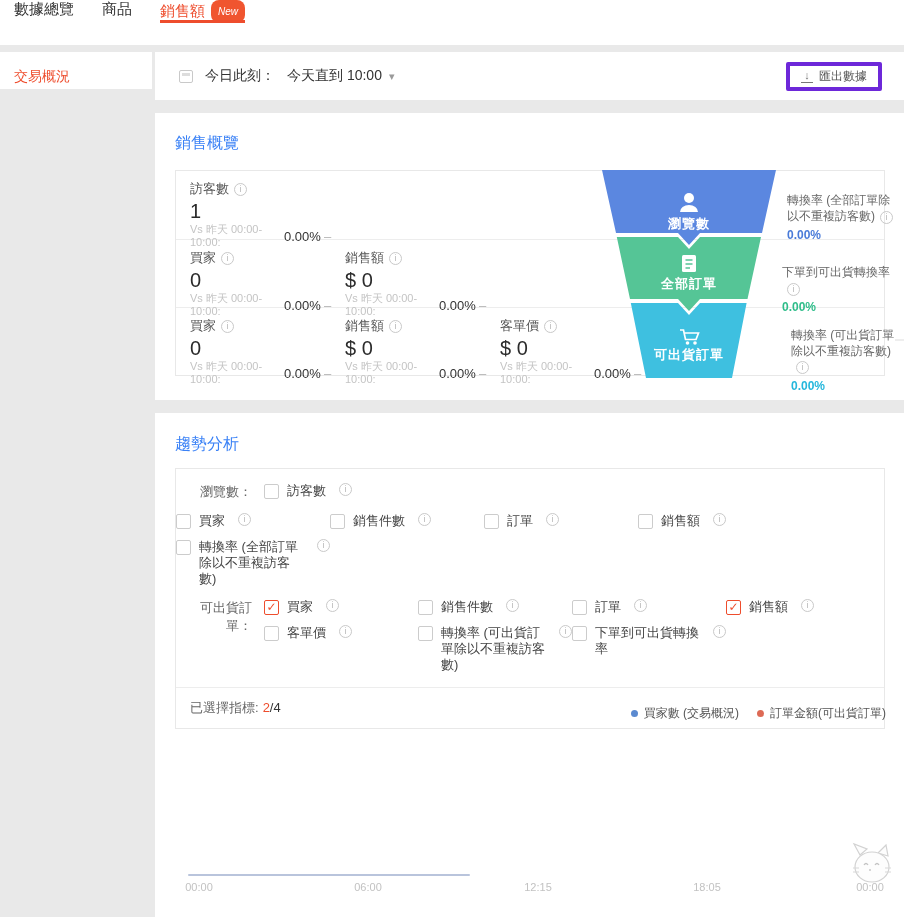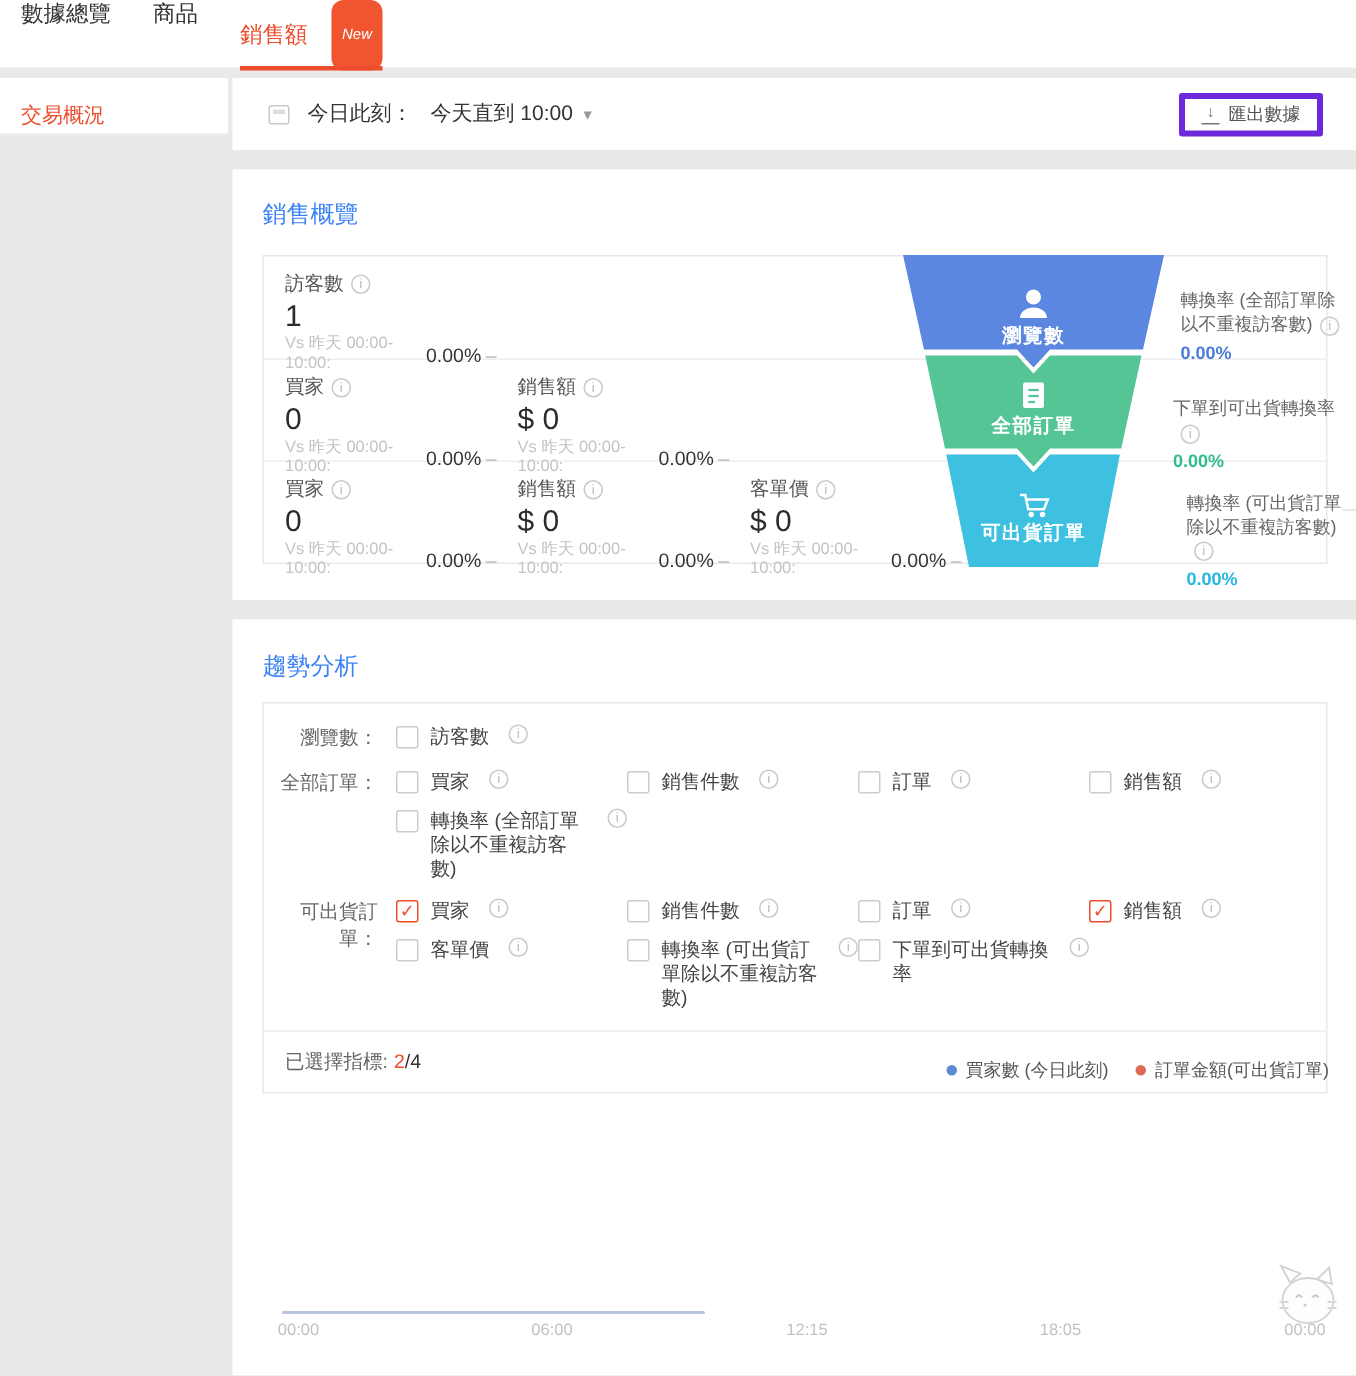--- a/index.html
+++ b/index.html
@@ -9,22 +9,22 @@
     font-family:"Liberation Sans","DejaVu Sans",sans-serif; color:#333;
   }
   
   .topbar { position:absolute; top:0; left:0; width:904px; height:45px; background:#fff;
             display:flex; align-items:flex-start; padding:0 14px; }
   .tab { position:relative; display:flex; align-items:center; margin-right:28px;
          font-size:15px; color:#333; cursor:pointer; }
   .tab.active { color:#ee4d2d; }
   .tab.active::after { content:""; position:absolute; left:0; right:0; bottom:0;
          height:3px; background:#ee4d2d; }
-  .badge { display:inline-block; margin-left:16px; background:#f0552f; color:#fff;
-           font-size:10px; font-style:italic; line-height:15px; padding:16px 7px;
+  .badge { display:inline-block; margin-left:6px; background:#f0552f; color:#fff;
+           font-size:10px; font-style:italic; line-height:15px; padding:4px 7px;
            border-radius:8px; }
   
   .sidebar { position:absolute; top:52px; left:0; width:152px; height:37px; background:#fff; }
   .side-item { line-height:48px; padding-left:14px; font-size:14px; color:#ee4d2d; cursor:pointer; }
   
   .toolbar { position:absolute; top:52px; left:155px; width:749px; height:48px; background:#fff;
              display:flex; align-items:center; padding:0 22px 0 24px; }
   .cal-icon { width:14px; height:13px; border:1px solid #c9c9c9; border-radius:2px;
               position:relative; margin-right:12px; }
   .cal-icon::before { content:""; position:absolute; top:2px; left:2px; right:2px; height:3px; background:#ddd; }
@@ -283,21 +283,20 @@
       <div class="tg-items">
         <div class="tg-item">
           <span class="cb" data-checked="false"></span>
           <span class="lbl">訪客數</span>
           <span class="info"></span>
         </div>
       </div>
     </div>
 
     <div class="tg-row">
-      <div class="tg-label">全部訂單：</div>
       <div class="tg-items">
         <div class="tg-item">
           <span class="cb" data-checked="false"></span>
           <span class="lbl">買家</span>
           <span class="info"></span>
         </div>
         <div class="tg-item">
           <span class="cb" data-checked="false"></span>
           <span class="lbl">銷售件數</span>
           <span class="info"></span>
@@ -361,21 +360,21 @@
       </div>
     </div>
     <div class="selected-row">
       <span>已選擇指標:</span><span class="sel-val">2</span><span class="sel-total">/4</span>
     </div>
   </div>
 
   <div class="legend">
     <div class="legend-item">
       <span class="dot" style="background: rgb(91, 138, 208);"></span>
-      <span>買家數 (今日此刻)</span>
+      <span>買家數 (交易概況)</span>
     </div>
     <div class="legend-item">
       <span class="dot" style="background: rgb(221, 106, 85);"></span>
       <span>訂單金額(可出貨訂單)</span>
     </div>
   </div>
 
   <div class="chart-zone">
     <div class="flatline"></div>
     <span class="axis-label" style="left:24px">00:00</span>

